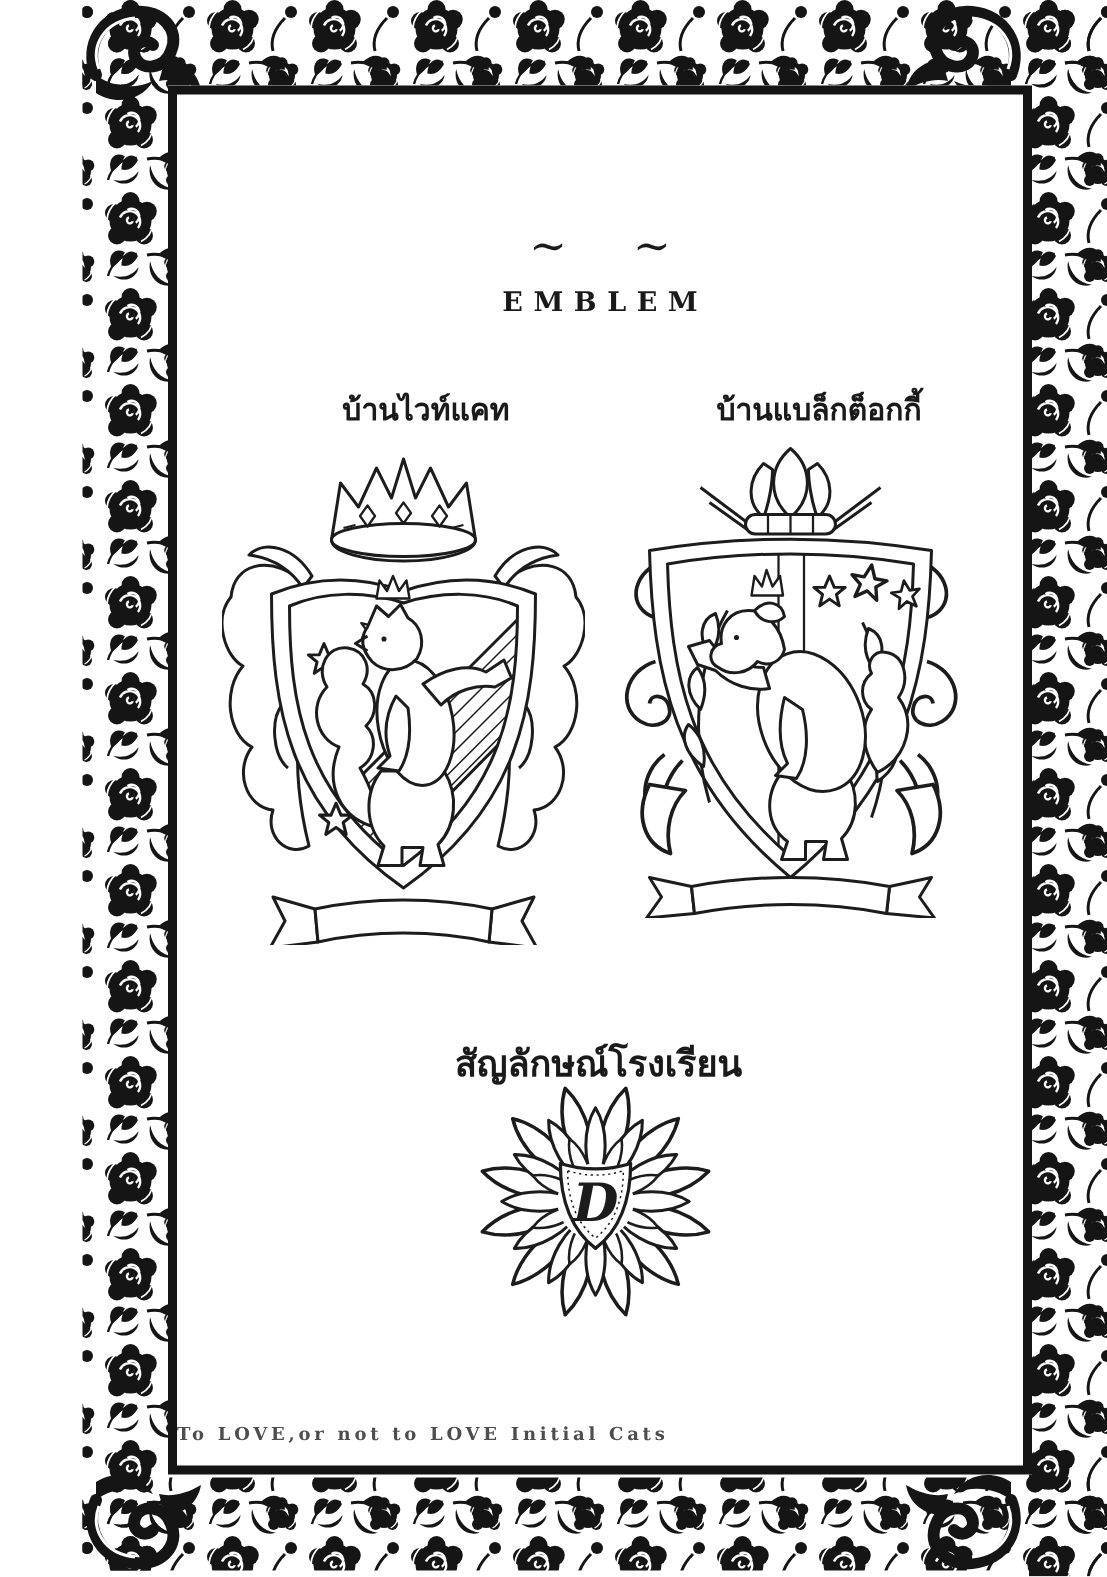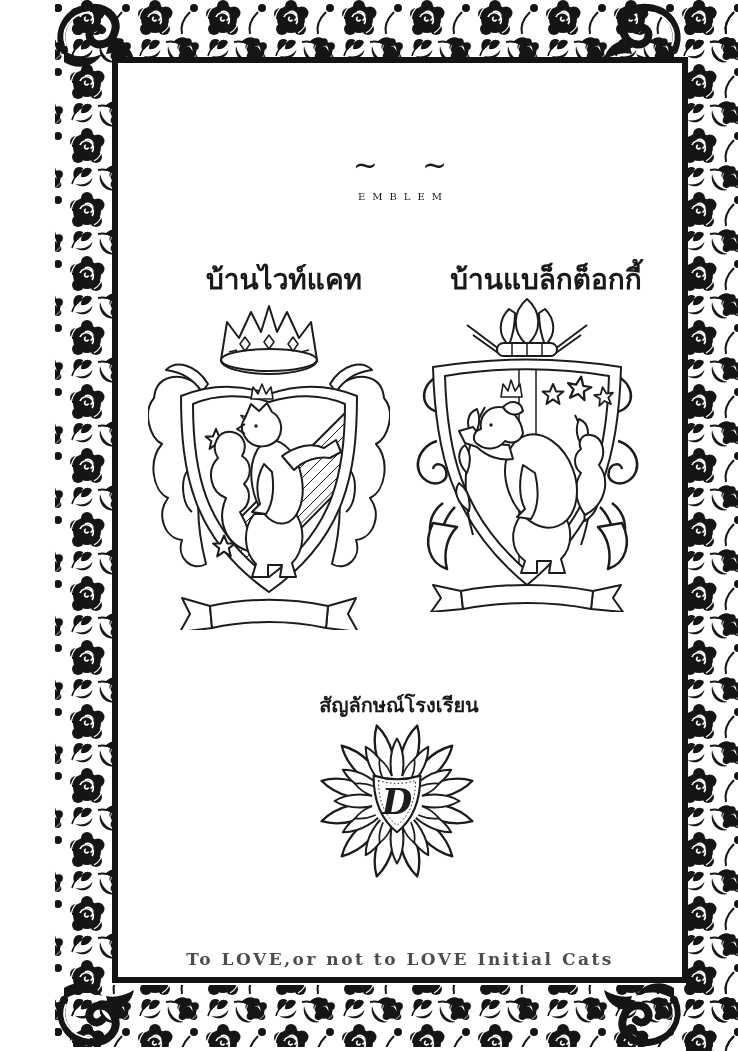--- a/index.html
+++ b/index.html
@@ -7,25 +7,25 @@
           font-family:"Liberation Sans",sans-serif;color:#1a1a1a;}
   #border-art{position:absolute;left:0;top:0;z-index:0;}
   #page{position:absolute;left:112px;top:57px;width:564px;height:914px;background:#ffffff;
         border:6px solid #141414;z-index:1;}
   .abs{position:absolute;}
   .ctr{transform:translateX(-50%);}
   #title-row{left:0;top:92px;width:100%;display:flex;justify-content:center;align-items:center;gap:44px;}
   .flourish{font-family:"DejaVu Serif",serif;font-size:30px;font-weight:400;line-height:20px;color:#1a1a1a;}
   #page-title{font-size:23px;font-weight:bold;letter-spacing:.5px;}
   #subtitle{left:0;top:128px;width:100%;text-align:center;font-family:"DejaVu Serif",serif;
-            font-size:10px;font-weight:normal;letter-spacing:7px;text-indent:7px;}
-  .house-label{top:194px;font-size:28px;font-weight:bold;white-space:nowrap;}
-  #school-label{left:281px;top:626px;font-size:20px;font-weight:bold;white-space:nowrap;}
-  #footer-line{left:0;top:886px;width:100%;text-align:center;font-family:"DejaVu Serif",serif;
-               font-size:17px;font-weight:bold;letter-spacing:2.5px;color:#4d4d4d;}
+            font-size:18px;font-weight:bold;letter-spacing:7px;text-indent:7px;}
+  .house-label{top:194px;font-size:20px;font-weight:bold;white-space:nowrap;}
+  #school-label{left:281px;top:626px;font-size:24px;font-weight:bold;white-space:nowrap;}
+  #footer-line{left:0;top:886px;width:100%;text-align:left;font-family:"DejaVu Serif",serif;
+               font-size:12px;font-weight:bold;letter-spacing:2.5px;color:#4d4d4d;}
   svg{display:block;}
 </style>
 </head>
 <body>
 
 <div id="canvas">
 
   <svg id="border-art" width="738" height="1051" viewBox="0 0 738 1051">
     <defs>
       <g id="rose">

